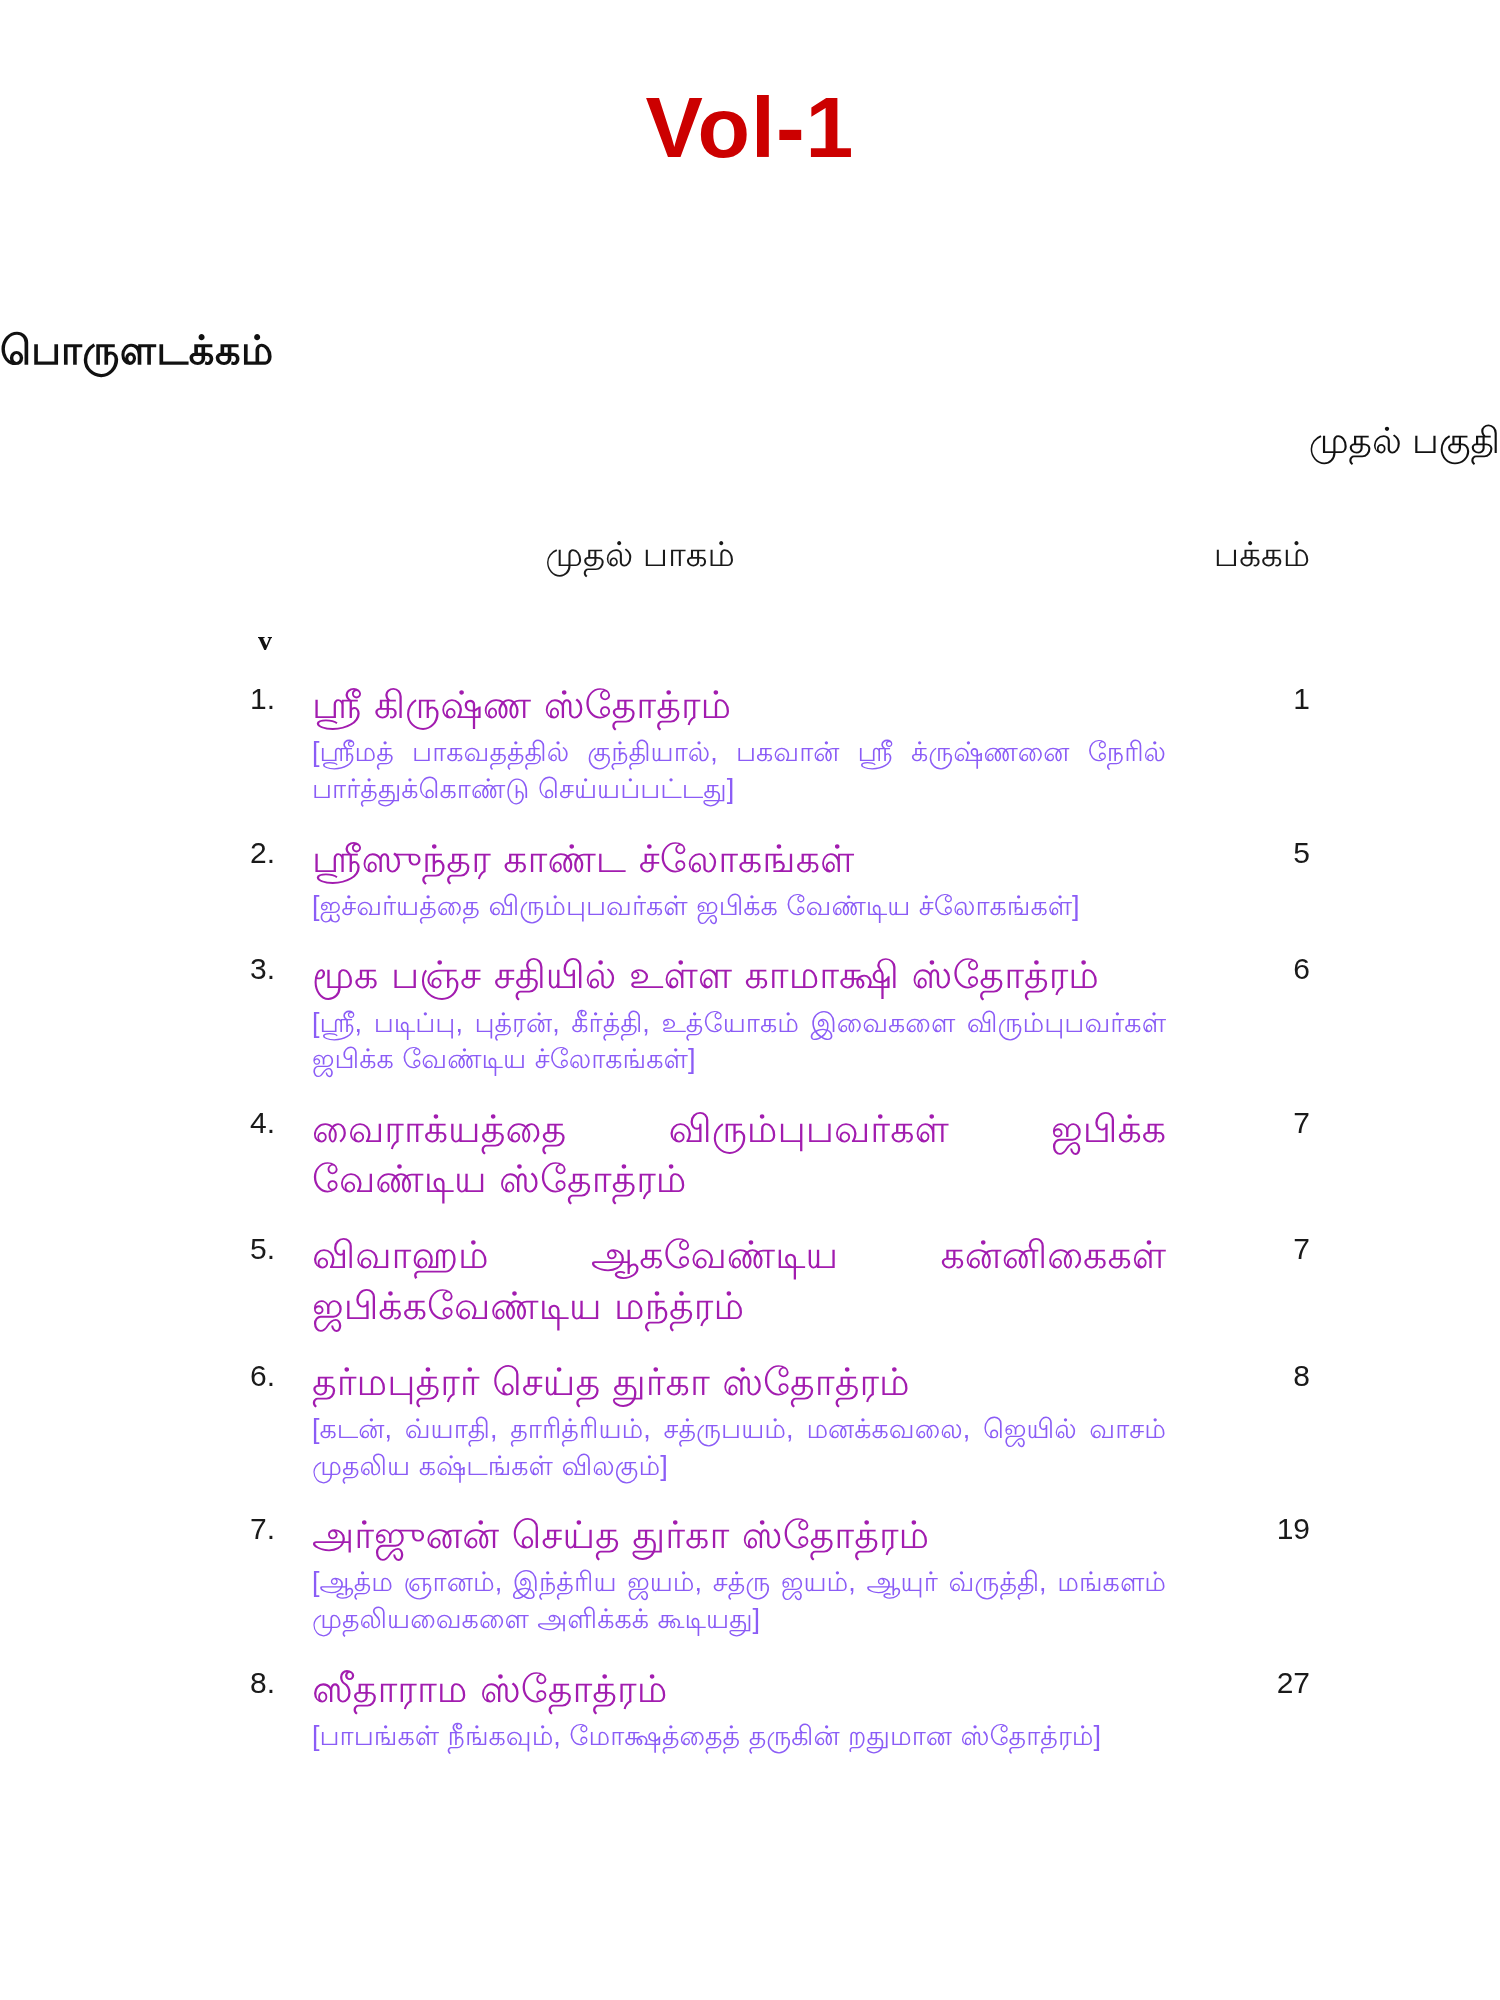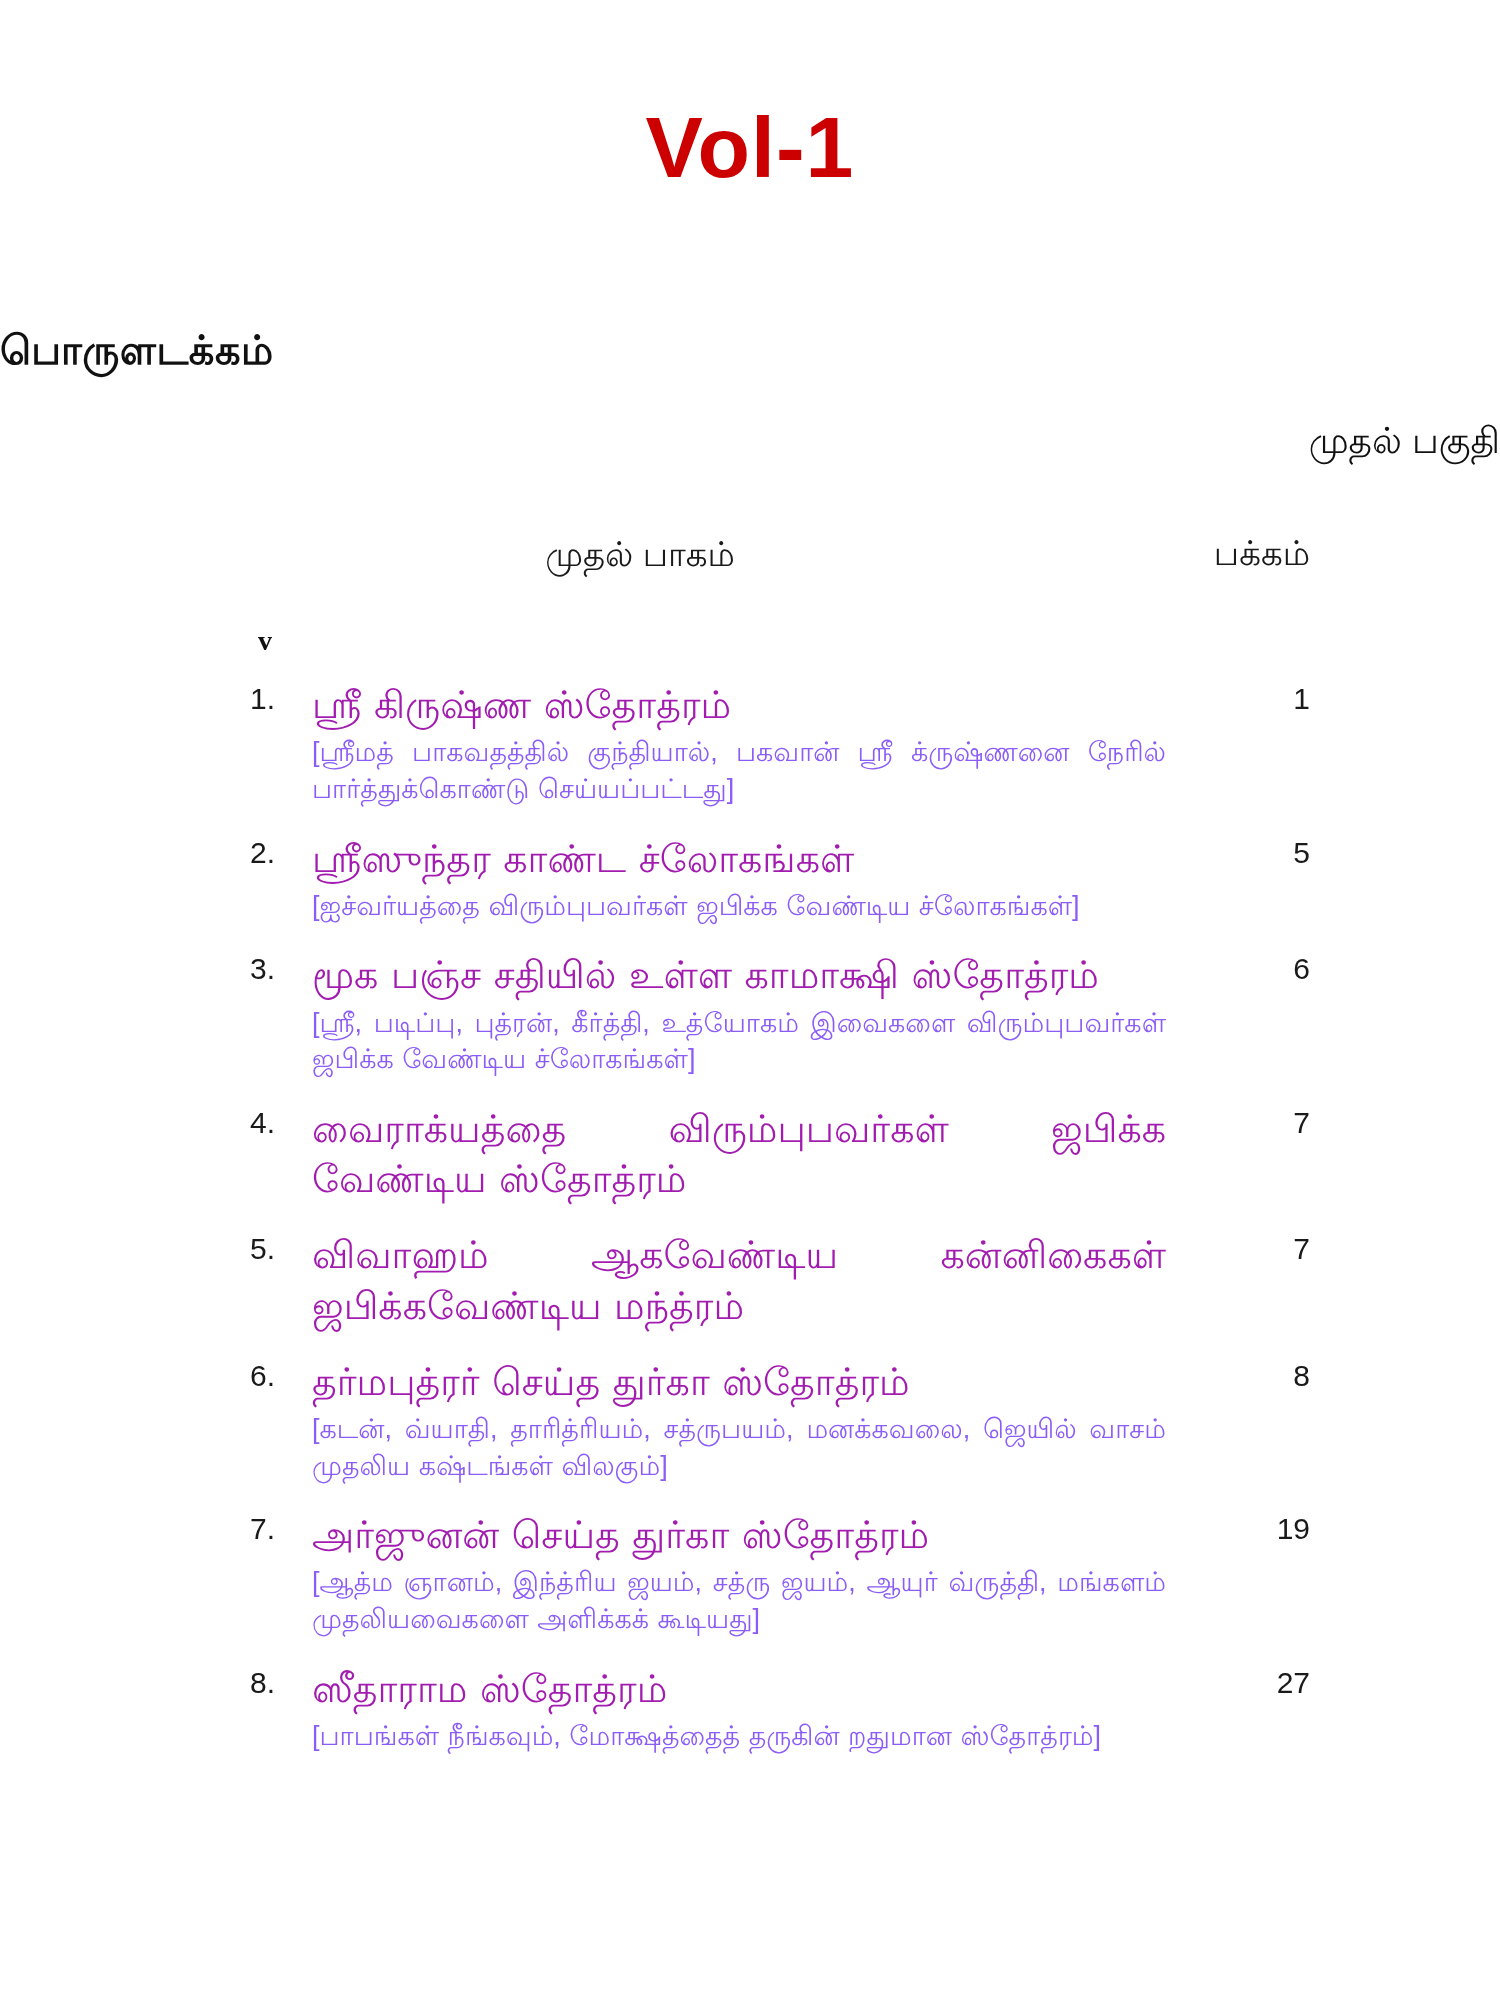--- a/index.html
+++ b/index.html
@@ -18,21 +18,21 @@
   .page {
     width: 1500px;
     height: 2000px;
     position: relative;
     box-sizing: border-box;
   }
 
   
   .vol-title {
     position: absolute;
-    top: 104px;
+    top: 84px;
     left: 0;
     width: 1500px;
     text-align: center;
     font-size: 86px;
     font-weight: bold;
     color: #cc0000;
     letter-spacing: 1px;
     line-height: 1;
   }
 
@@ -59,21 +59,21 @@
     color: #111111;
   }
 
   
   .col-head {
     position: absolute;
     top: 535px;
     left: 250px;
     width: 1060px;
     display: flex;
-    align-items: flex-start;
+    align-items: flex-end;
   }
   .col-head .ch-left {
     flex: 1;
     text-align: center;
     font-size: 34px;
     padding-right: 120px;
   }
   .col-head .ch-right {
     width: 160px;
     text-align: right;

